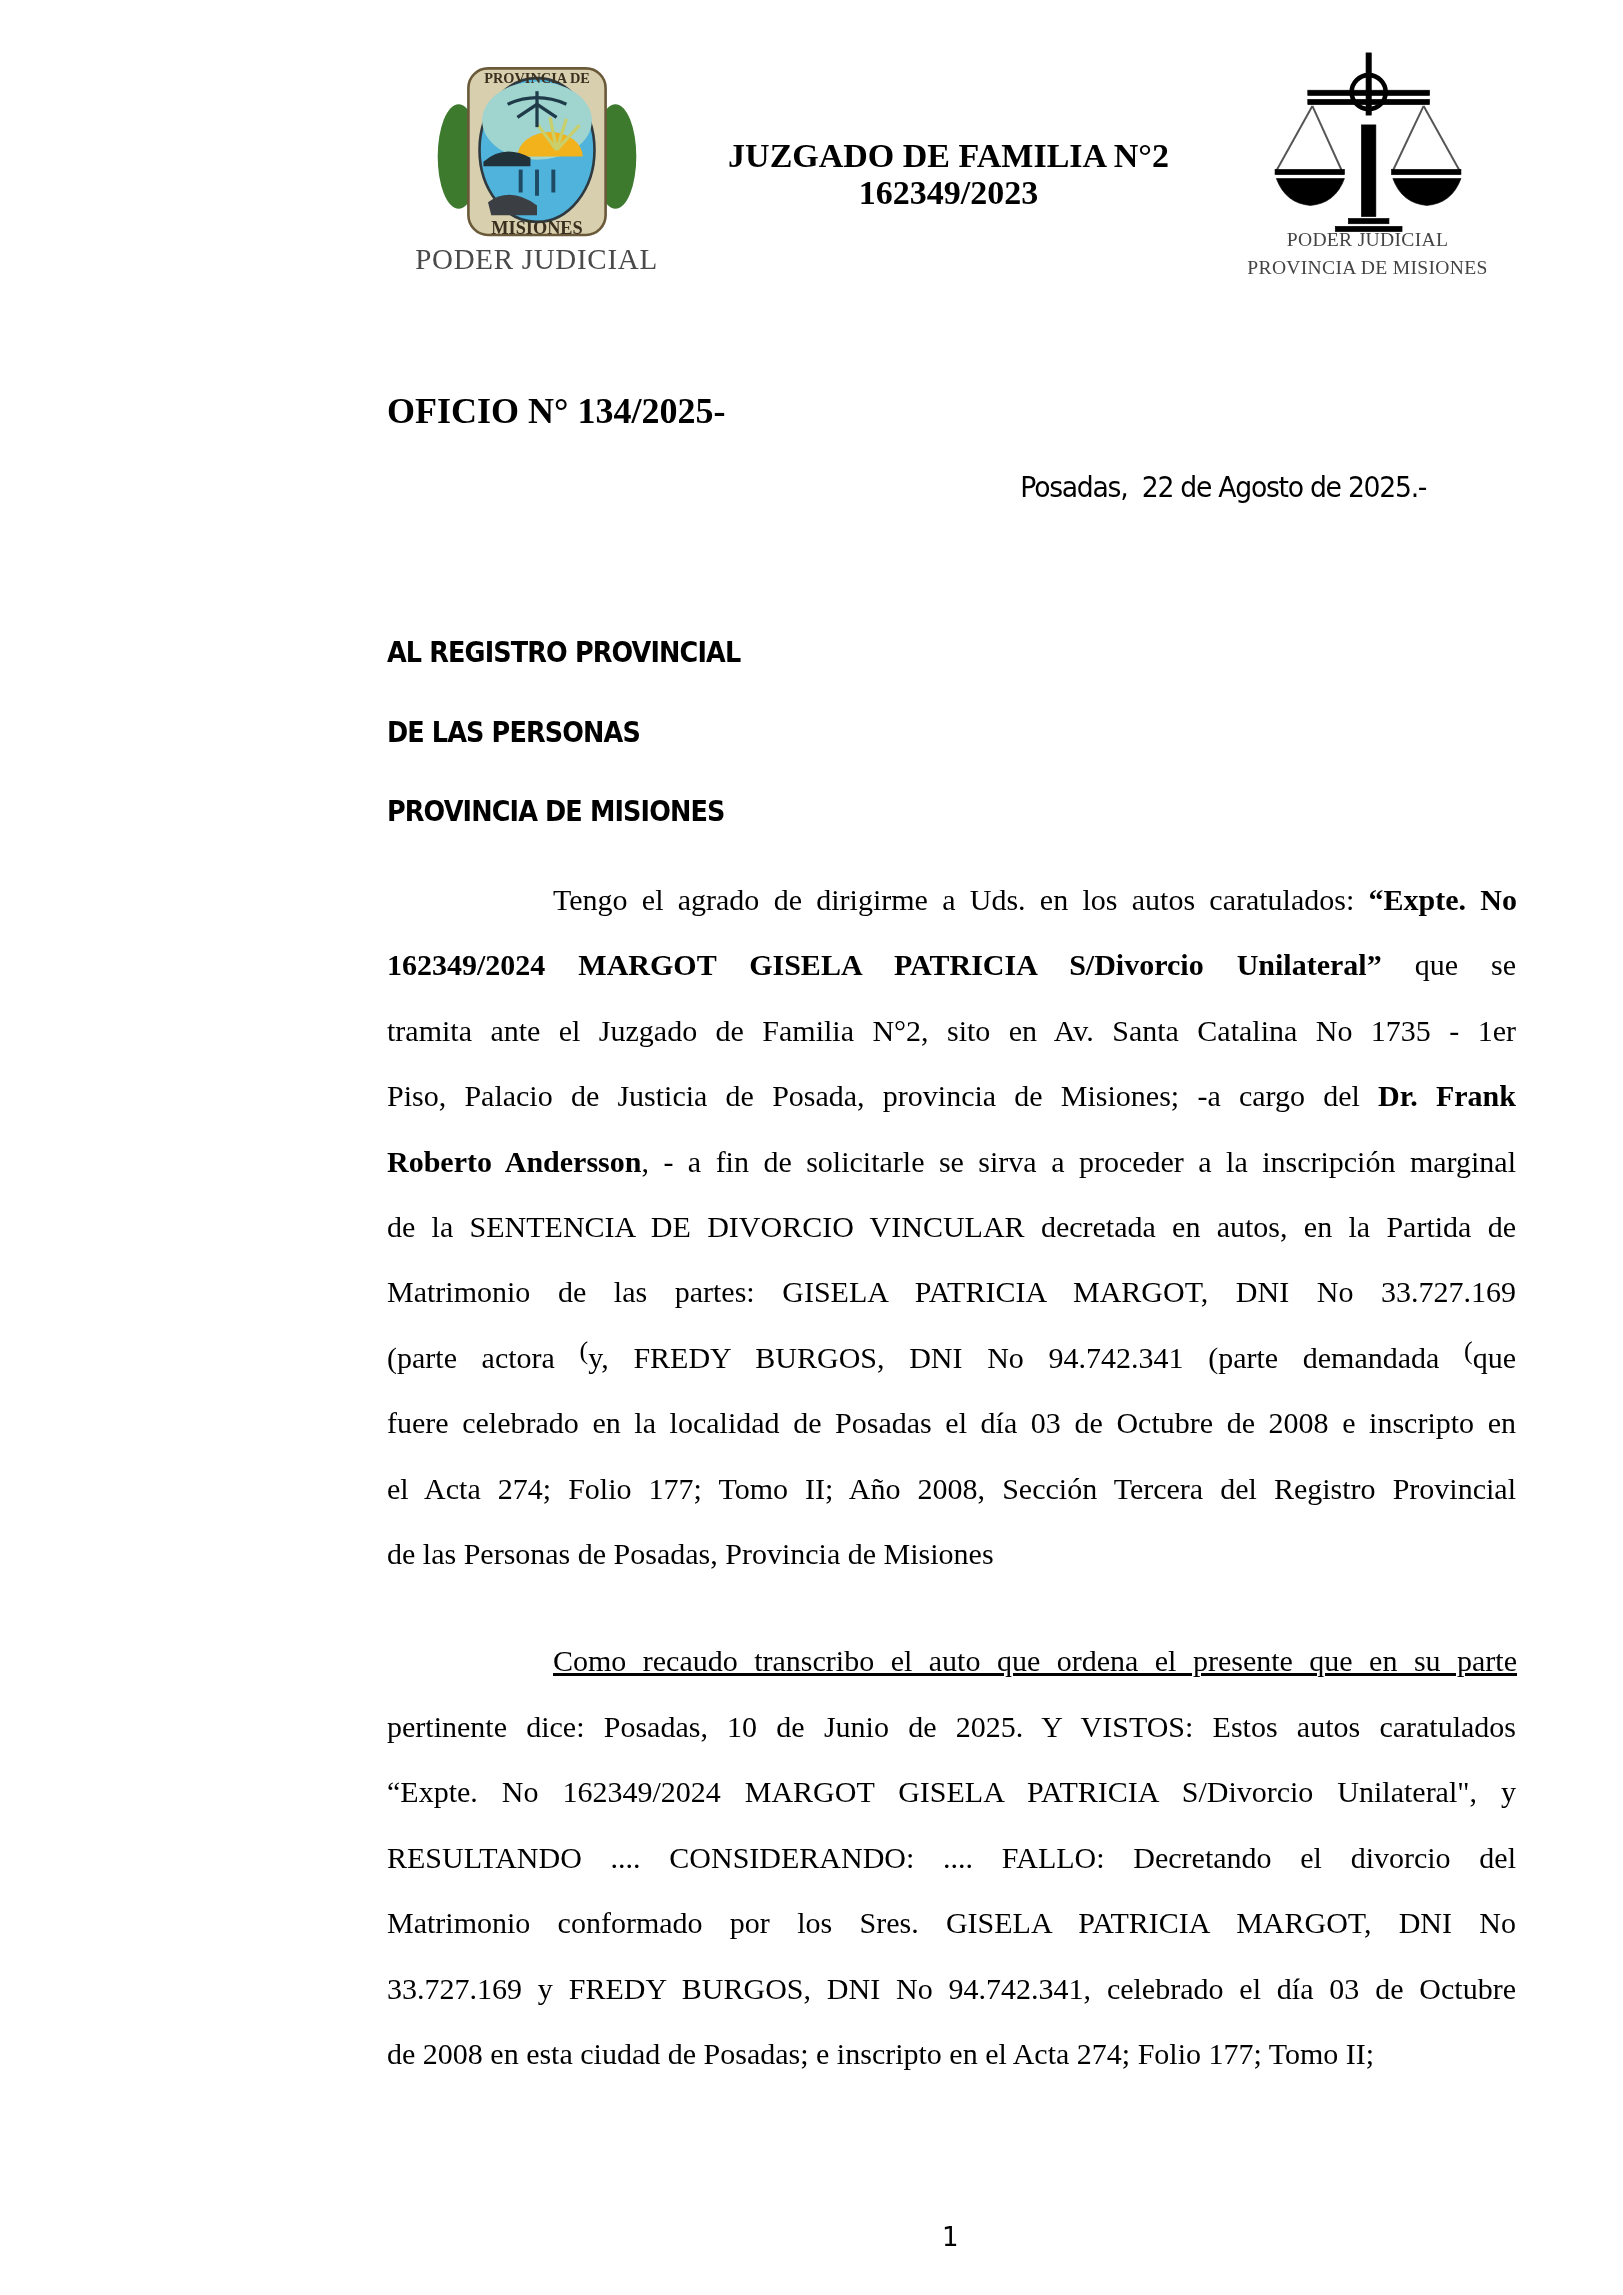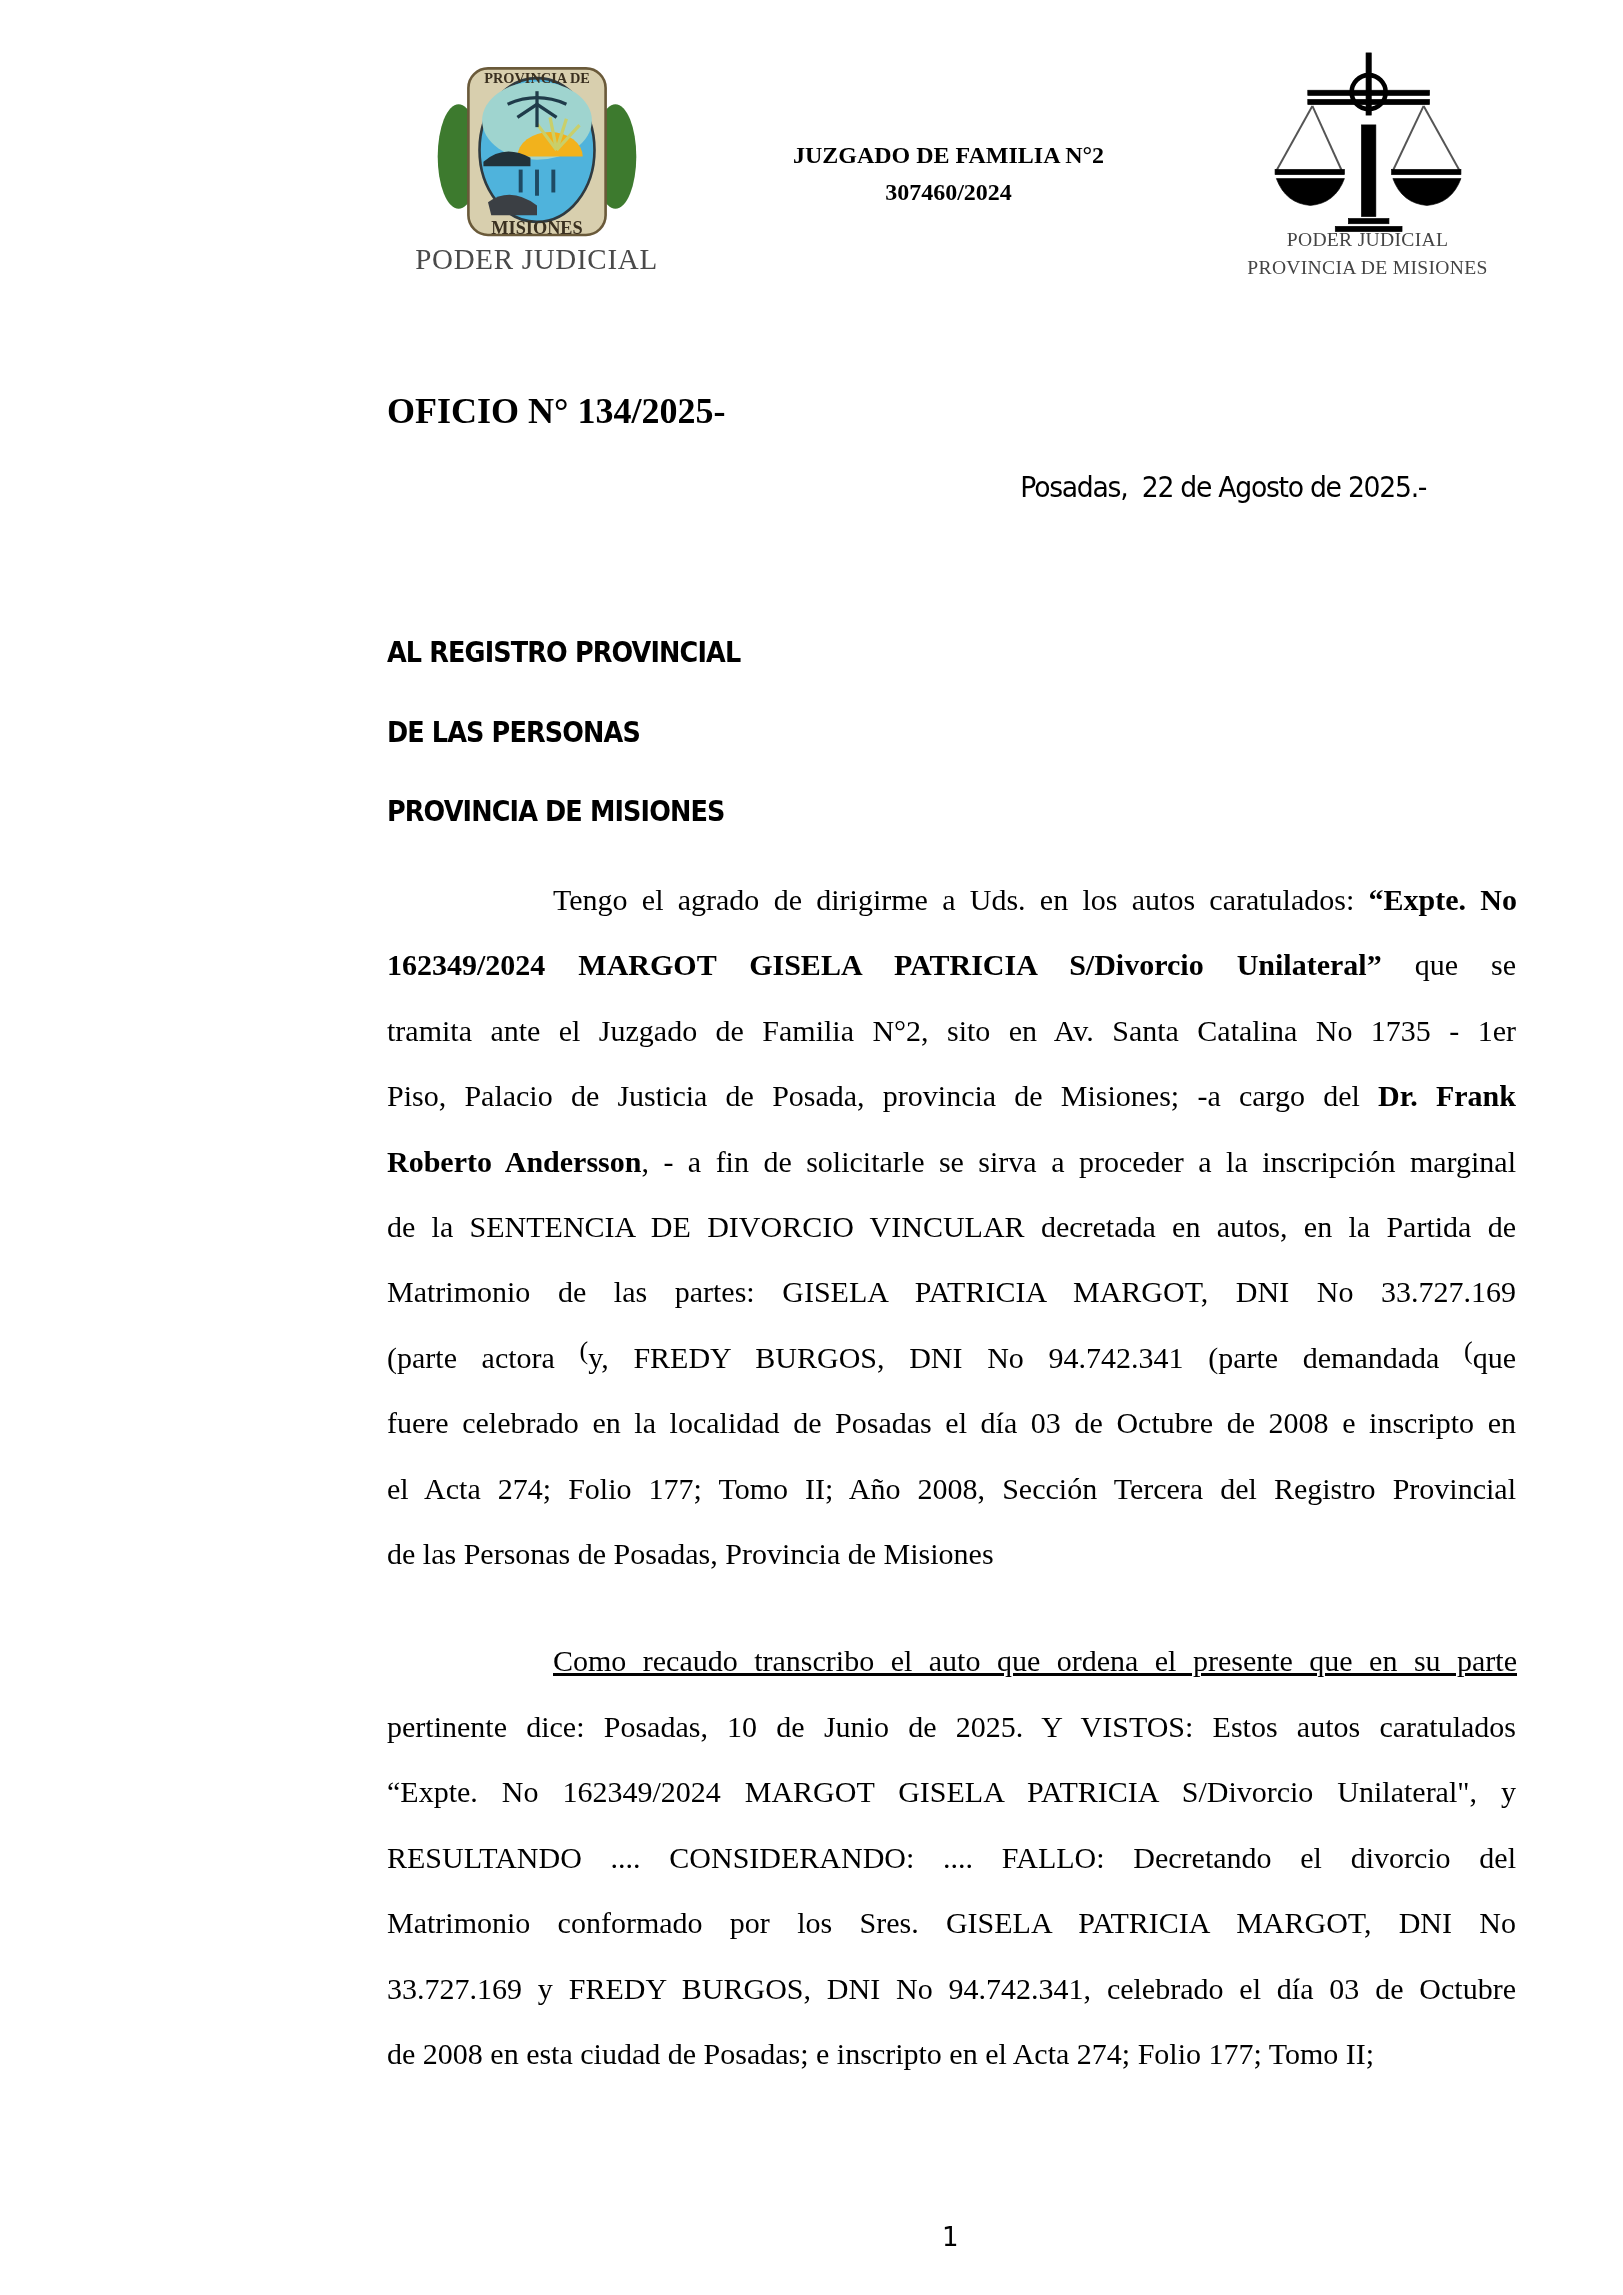--- a/index.html
+++ b/index.html
@@ -8,21 +8,21 @@
 
   
   .logo-left { position:absolute; left:406px; top:52px; width:262px; height:236px; }
   .logo-right { position:absolute; left:1224px; top:43px; width:288px; height:245px; }
   .logo-caption-left { position:absolute; left:412px; top:243px; width:249px; text-align:center;
     font-family:"Liberation Serif", serif; font-size:29px; letter-spacing:0.7px; color:#4a4a4a; }
   .logo-caption-right { position:absolute; left:1230px; top:226px; width:275px; text-align:center;
     font-family:"Liberation Serif", serif; font-size:19.6px; line-height:27.5px; color:#444; letter-spacing:0.3px; }
 
   .court-title { position:absolute; left:687px; top:137px; width:523px; text-align:center;
-    font-family:"Liberation Serif", serif; font-weight:bold; font-size:24px; line-height:37px; }
+    font-family:"Liberation Serif", serif; font-weight:bold; font-size:34px; line-height:37px; }
 
   .oficio { position:absolute; left:387px; top:390px; font-family:"Liberation Serif", serif;
     font-weight:bold; font-size:36px; }
 
   .date { position:absolute; right:107px; top:470px; font-family:"DejaVu Sans", sans-serif;
     font-size:29px; letter-spacing:-1.4px; transform:scaleX(0.92); transform-origin:right; white-space:pre; }
 
   .addressee { position:absolute; left:387px; font-family:"DejaVu Sans", sans-serif; font-weight:bold;
     font-size:29px; letter-spacing:-1px; transform:scaleX(0.88); transform-origin:left; white-space:nowrap; }
 
@@ -75,21 +75,21 @@
         <path d="M170 100 L200 80 L230 100"></path>
       </g>
       <text x="200" y="48" text-anchor="middle" font-family="Liberation Serif, serif" font-size="22" font-weight="bold" fill="#3a3020">PROVINCIA DE</text>
       <text x="200" y="278" text-anchor="middle" font-family="Liberation Serif, serif" font-size="28" font-weight="bold" fill="#3a3020">MISIONES</text>
     </svg>
   </div>
   <div class="logo-caption-left">PODER JUDICIAL</div>
 
   <div class="court-title">
     <div>JUZGADO DE FAMILIA N°2</div>
-    <div>307460/2024</div>
+    <div>162349/2023</div>
   </div>
 
   <div class="logo-right">
     <svg width="288" height="190" viewBox="0 0 440 290">
       <g fill="#000" stroke="#000">
         <rect x="217" y="15" width="8" height="95"></rect>
         <circle cx="221" cy="75" r="26" fill="none" stroke-width="7"></circle>
         <rect x="128" y="72" width="186" height="8"></rect>
         <rect x="128" y="86" width="186" height="8"></rect>
         <rect x="210" y="125" width="22" height="140"></rect>

